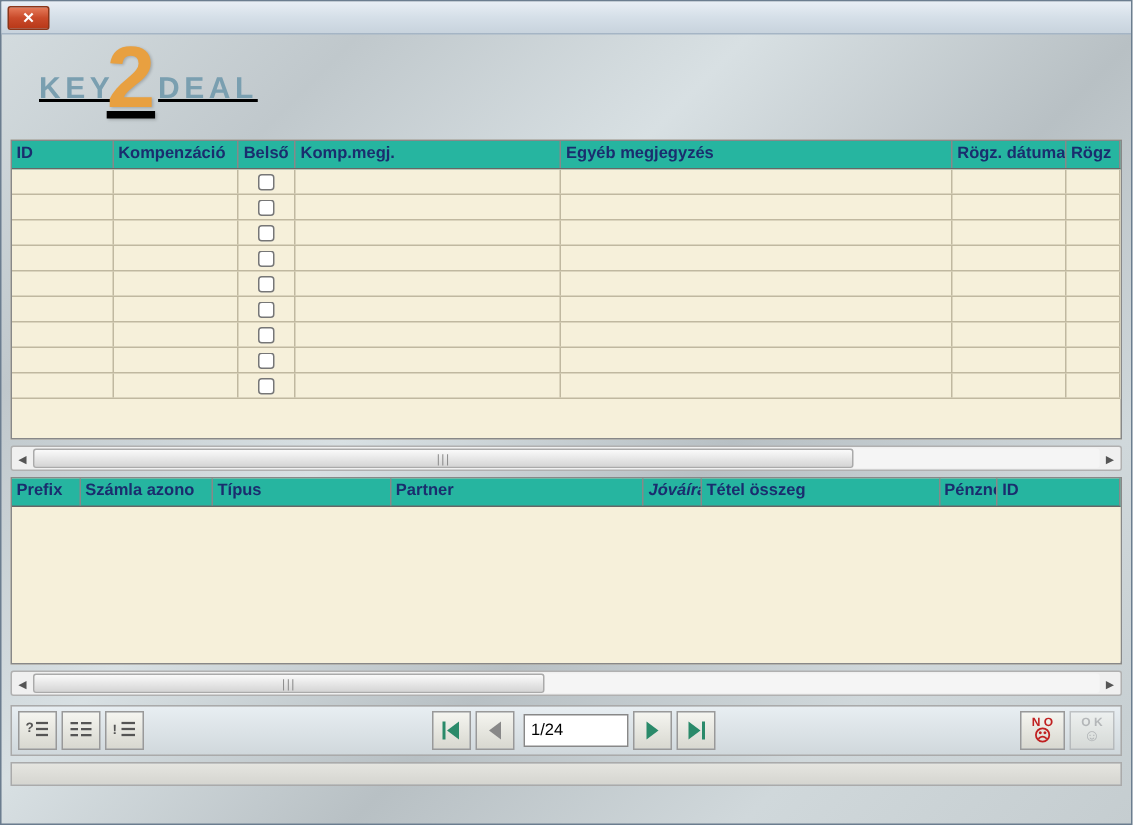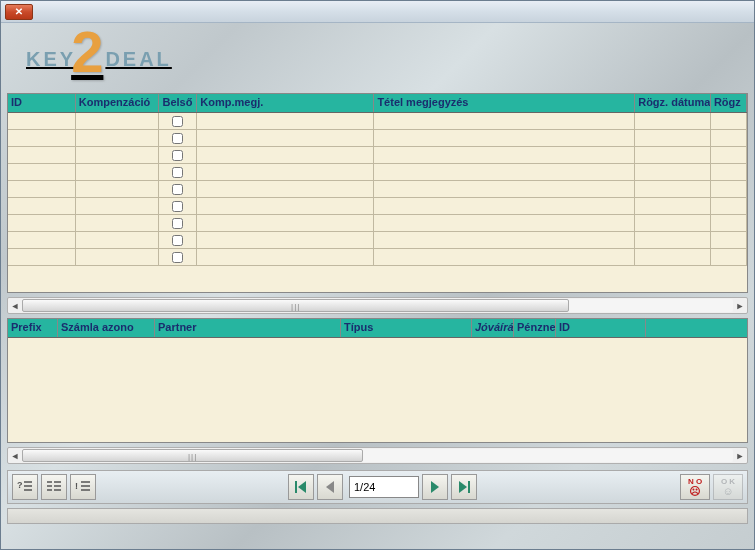--- a/index.html
+++ b/index.html
@@ -249,21 +249,21 @@
       <span class="logo-deal">DEAL</span>
     </div>
   </div>
 
   <div class="grid-container grid1 grid-wrap">
     <div class="grid-header" id="g1-header">
         <div class="grid-header-cell" style="width: 76px;">ID</div>
         <div class="grid-header-cell" style="width: 94px;">Kompenzáció</div>
         <div class="grid-header-cell" style="width: 42px;">Belső k</div>
         <div class="grid-header-cell" style="width: 200px;">Komp.megj.</div>
-        <div class="grid-header-cell" style="width: 295px;">Tétel megjegyzés</div>
+        <div class="grid-header-cell" style="width: 295px;">Egyéb megjegyzés</div>
         <div class="grid-header-cell" style="width: 85px;">Rögz. dátuma</div>
         <div class="grid-header-cell" style="width: 40px;">Rögz</div>
       </div>
     <div class="grid-body" id="g1-body">
         <div class="grid-row">
           <div class="grid-cell" style="width: 76px;"></div>
           <div class="grid-cell" style="width: 94px;"></div>
           <div class="grid-cell chk" style="width: 42px;">
             <input type="checkbox" style="">
           </div>
@@ -369,23 +369,24 @@
         <div class="hscroll-grip">|||</div>
       </div>
     </div>
     <div class="hscroll-arrow">►</div>
   </div>
 
   <div class="grid-container grid2">
     <div class="grid-header" id="g2-header">
         <div class="grid-header-cell" style="width: 50px;">Prefix</div>
         <div class="grid-header-cell" style="width: 97px;">Számla azono</div>
+        <div class="grid-header-cell" style="width: 131px;">Típus</div>
         <div class="grid-header-cell" style="width: 186px;">Partner</div>
-        <div class="grid-header-cell" style="width: 131px;">Típus</div>
         <div class="grid-header-cell" style="width: 42px; font-style: italic;">Jóváírá</div>
+        <div class="grid-header-cell" style="width: 175px;">Tétel összeg</div>
         <div class="grid-header-cell" style="width: 42px;">Pénzne</div>
         <div class="grid-header-cell" style="width: 90px;">ID</div>
       </div>
     <div class="grid-body" id="g2-body" style="height:103px;"></div>
   </div>
   <div class="hscroll-bar">
     <div class="hscroll-arrow">◄</div>
     <div class="hscroll-track">
       <div class="hscroll-thumb" style="width:48%;">
         <div class="hscroll-grip">|||</div>

